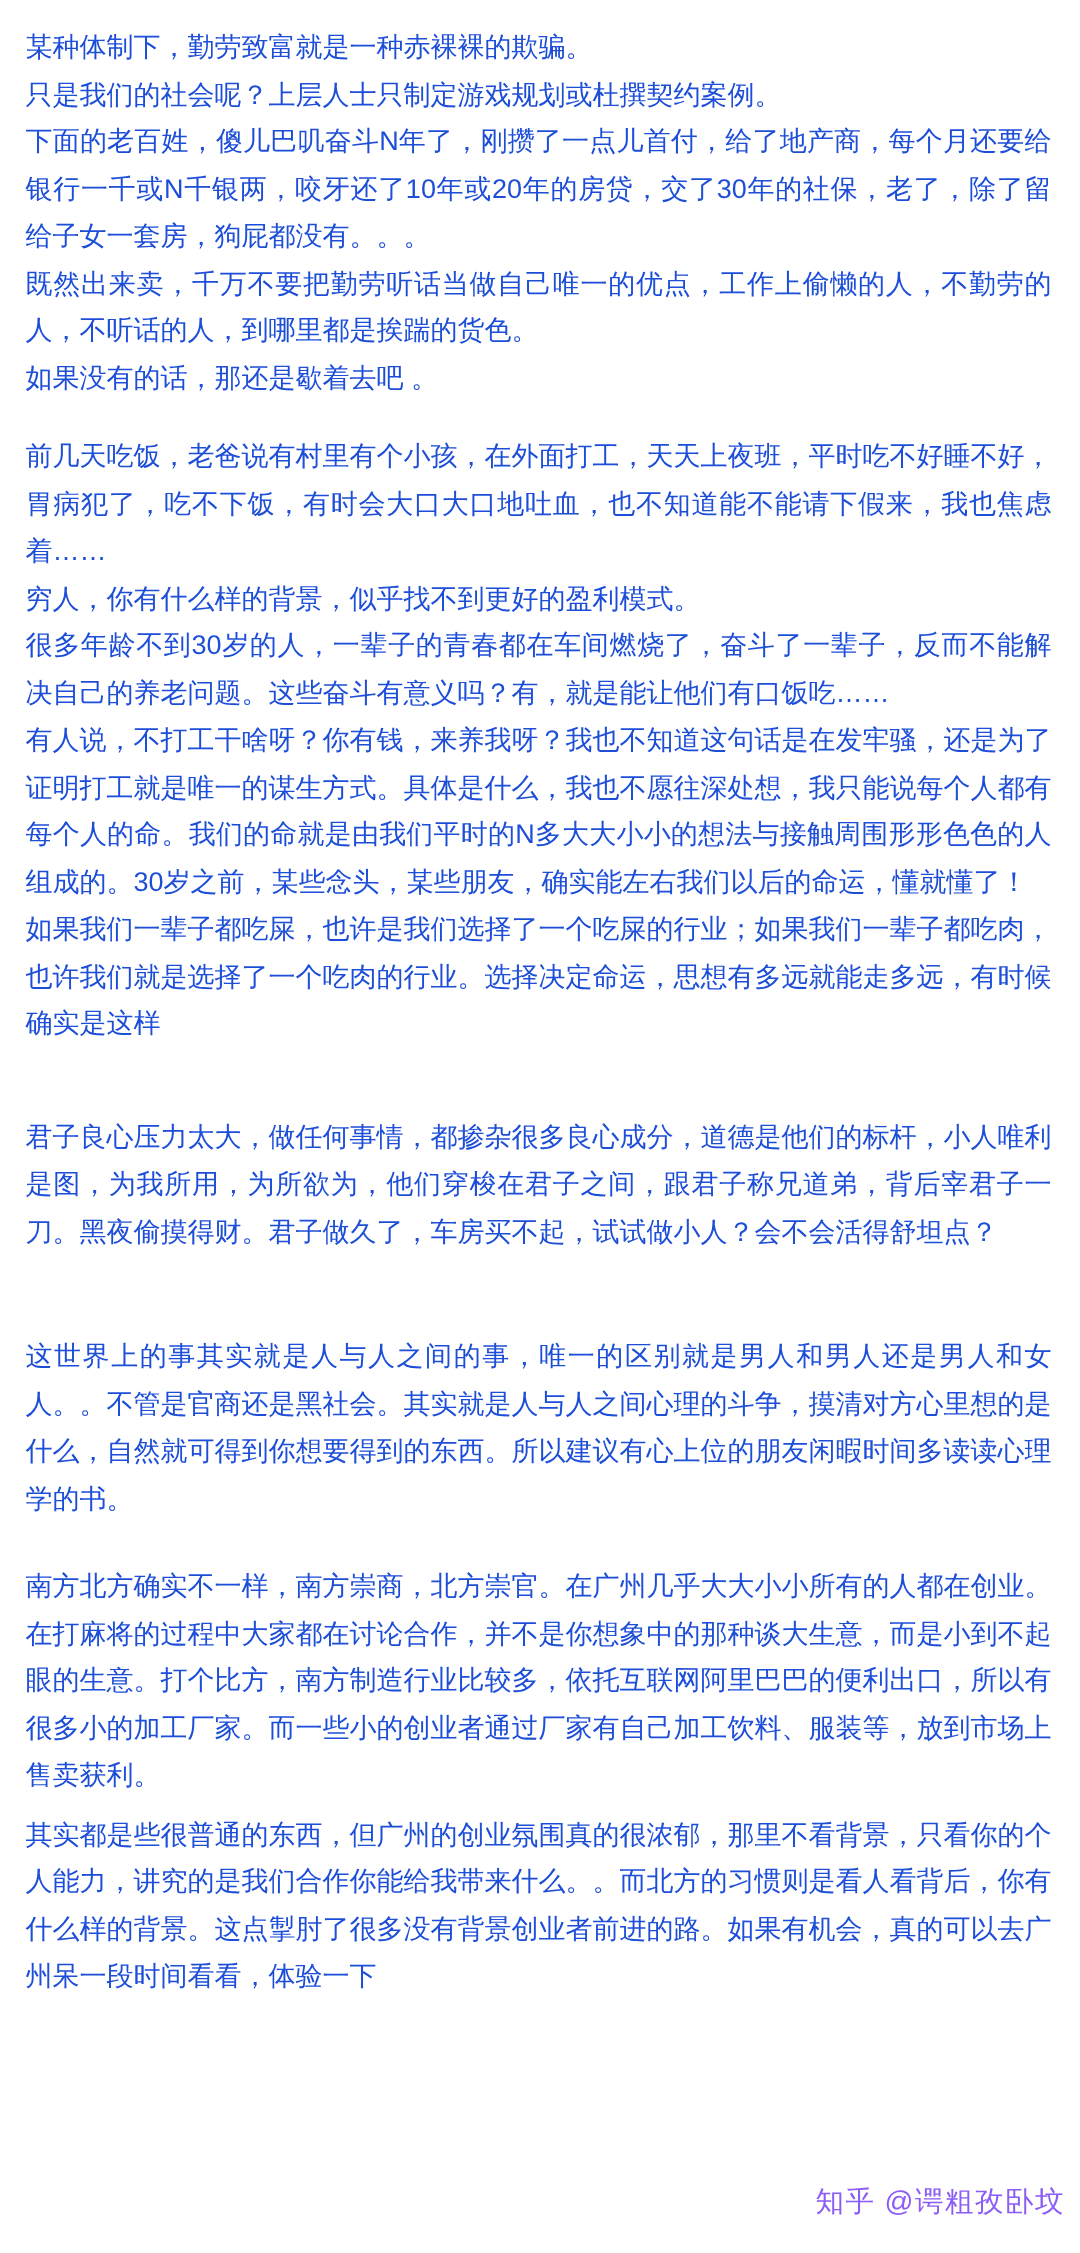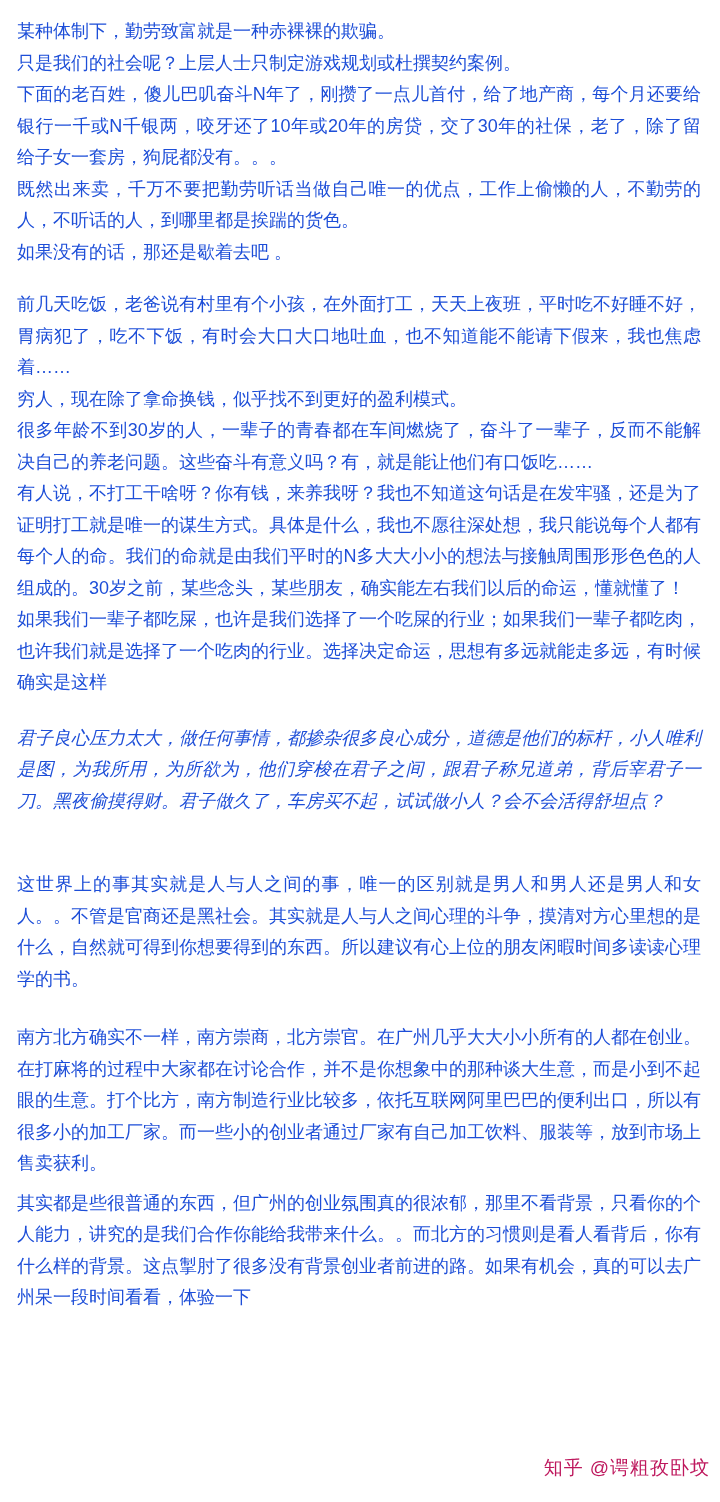--- a/index.html
+++ b/index.html
@@ -26,46 +26,46 @@
     line-height: 31.5px;
     color: #1d4ed8;
     letter-spacing: 0;
     text-align: justify;
     text-justify: inter-ideograph;
     word-break: break-all;
     overflow-wrap: break-word;
   }
   p.gap-sm { margin-top: 21px; }
   p.gap-md { margin-top: 8px; }
-  p.gap-lg1 { margin-top: 24px; font-style: italic; }
+  p.gap-lg1 { margin-top: 44px; }
   p.gap-lg2 { margin-top: 52px; }
   p.gap-lg3 { margin-top: 27px; }
   .watermark {
     position: absolute;
     top: 1455px;
     right: 10px;
     font-size: 19px;
-    color: #be185d;
+    color: #8b5cf6;
     letter-spacing: 1px;
     white-space: nowrap;
   }
   .watermark .brand { margin-right: 6px; }
 </style>
 </head>
 <body>
 
 <div class="page">
   <div class="text-flow">
     <p>某种体制下，勤劳致富就是一种赤裸裸的欺骗。</p>
     <p>只是我们的社会呢？上层人士只制定游戏规划或杜撰契约案例。</p>
     <p>下面的老百姓，傻儿巴叽奋斗N年了，刚攒了一点儿首付，给了地产商，每个月还要给银行一千或N千银两，咬牙还了10年或20年的房贷，交了30年的社保，老了，除了留给子女一套房，狗屁都没有。。。</p>
     <p>既然出来卖，千万不要把勤劳听话当做自己唯一的优点，工作上偷懒的人，不勤劳的人，不听话的人，到哪里都是挨踹的货色。</p>
     <p>如果没有的话，那还是歇着去吧 。</p>
     <p class="gap-sm">前几天吃饭，老爸说有村里有个小孩，在外面打工，天天上夜班，平时吃不好睡不好，胃病犯了，吃不下饭，有时会大口大口地吐血，也不知道能不能请下假来，我也焦虑着……</p>
-    <p>穷人，现在除了拿命换钱，似乎找不到更好的盈利模式。</p>
+    <p>穷人，你有什么样的背景，似乎找不到更好的盈利模式。</p>
     <p>很多年龄不到30岁的人，一辈子的青春都在车间燃烧了，奋斗了一辈子，反而不能解决自己的养老问题。这些奋斗有意义吗？有，就是能让他们有口饭吃……</p>
     <p>有人说，不打工干啥呀？你有钱，来养我呀？我也不知道这句话是在发牢骚，还是为了证明打工就是唯一的谋生方式。具体是什么，我也不愿往深处想，我只能说每个人都有每个人的命。我们的命就是由我们平时的N多大大小小的想法与接触周围形形色色的人组成的。30岁之前，某些念头，某些朋友，确实能左右我们以后的命运，懂就懂了！</p>
     <p>如果我们一辈子都吃屎，也许是我们选择了一个吃屎的行业；如果我们一辈子都吃肉，也许我们就是选择了一个吃肉的行业。选择决定命运，思想有多远就能走多远，有时候确实是这样</p>
     <p class="gap-lg1">君子良心压力太大，做任何事情，都掺杂很多良心成分，道德是他们的标杆，小人唯利是图，为我所用，为所欲为，他们穿梭在君子之间，跟君子称兄道弟，背后宰君子一刀。黑夜偷摸得财。君子做久了，车房买不起，试试做小人？会不会活得舒坦点？</p>
     <p class="gap-lg2">这世界上的事其实就是人与人之间的事，唯一的区别就是男人和男人还是男人和女人。。不管是官商还是黑社会。其实就是人与人之间心理的斗争，摸清对方心里想的是什么，自然就可得到你想要得到的东西。所以建议有心上位的朋友闲暇时间多读读心理学的书。</p>
     <p class="gap-lg3">南方北方确实不一样，南方崇商，北方崇官。在广州几乎大大小小所有的人都在创业。在打麻将的过程中大家都在讨论合作，并不是你想象中的那种谈大生意，而是小到不起眼的生意。打个比方，南方制造行业比较多，依托互联网阿里巴巴的便利出口，所以有很多小的加工厂家。而一些小的创业者通过厂家有自己加工饮料、服装等，放到市场上售卖获利。</p>
     <p class="gap-md">其实都是些很普通的东西，但广州的创业氛围真的很浓郁，那里不看背景，只看你的个人能力，讲究的是我们合作你能给我带来什么。。而北方的习惯则是看人看背后，你有什么样的背景。这点掣肘了很多没有背景创业者前进的路。如果有机会，真的可以去广州呆一段时间看看，体验一下</p>
   </div>
 
   <div class="watermark">

